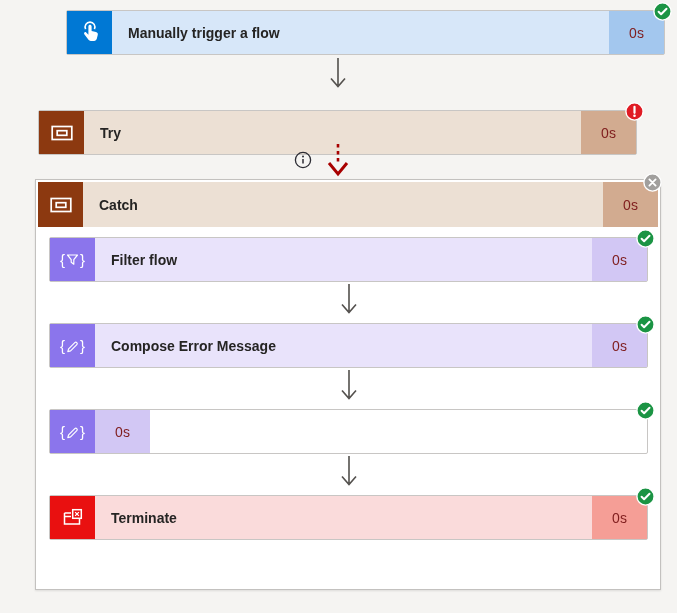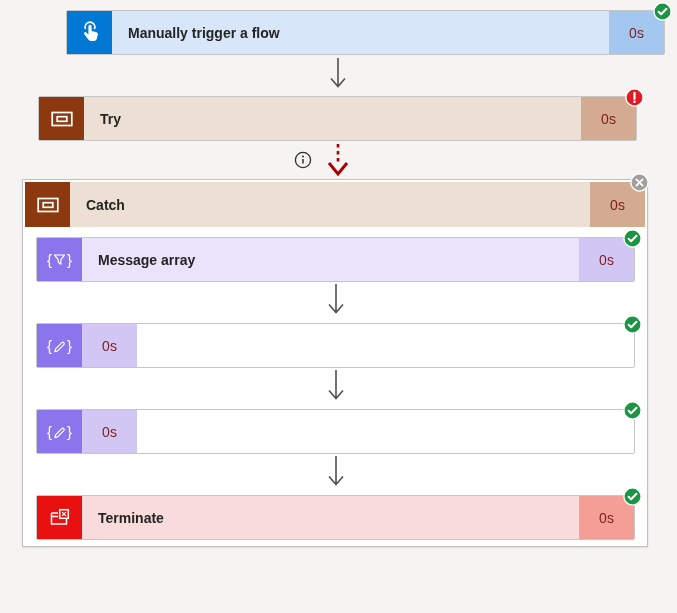--- a/index.html
+++ b/index.html
@@ -52,27 +52,27 @@
   
   .c-terminate .icon-box { background:#e91010; }
   .c-terminate .body     { background:#fadbdb; }
   .c-terminate .duration { background:#f59e96; }
 
   .brace { color:#fff; font-size:15px; font-weight:400; line-height:1; }
   .op-icon { display:flex; align-items:center; gap:1px; }
 
   #node-trigger { left:38px; top:10px;margin-left:28px; }
   #arrow-1 { position:absolute; left:328px; top:58px; }
-  #node-try { left:38px; top:96px; }
+  #node-try { left:38px; top:110px; }
   #info-icon { position:absolute; left:293px; top:150px; width:20px; height:20px; cursor:pointer; }
   #dashed-arrow { position:absolute; left:326px; top:144px; }
 
   #catch-container {
-    position:absolute; left:22px; top:179px;
-    width:626px; height:368px;
+    position:absolute; left:35px; top:179px;
+    width:626px; height:411px;
     background:#ffffff;
     border:1px solid #c3c1bf;
     box-shadow:0 1px 2px rgba(0,0,0,0.10);
   }
   #node-catch { left:2px; top:2px; width:620px; border:none; }
   #node-filter    { left:13px; top:57px; }
   #node-compose1  { left:13px; top:143px; }
   #node-compose2  { left:13px; top:229px; }
   #node-terminate { left:13px; top:315px;text-align:center; }
   .inner-arrow { position:absolute; left:303px; }
@@ -158,21 +158,21 @@
   </div>
 
   <div class="card c-data" id="node-filter">
     <div class="icon-box op-icon">
       <span class="brace">{</span>
       <svg width="13" height="16" viewBox="0 0 13 16">
           <path d="M1.5,3 h10 l-3.7,4.6 v4.6 l-2.6,-2 v-2.6 z" fill="none" stroke="#fff" stroke-width="1.2" stroke-linejoin="round"></path>
         </svg>
       <span class="brace">}</span>
     </div>
-    <div class="body">Message array</div>
+    <div class="body">Filter flow</div>
     <div class="duration">0s</div>
     <div class="status-badge">
       <svg width="19" height="19" viewBox="0 0 19 19">
           <circle cx="9.5" cy="9.5" r="8.6" fill="#1b9444" stroke="#fff" stroke-width="1.4"></circle>
           <path d="M5.6,9.8 l2.5,2.5 L13.5,6.7" fill="none" stroke="#fff" stroke-width="2" stroke-linecap="round" stroke-linejoin="round"></path>
         </svg>
     </div>
   </div>
 
   <div class="inner-arrow" id="arrow-2">
@@ -182,20 +182,21 @@
   </div>
 
   <div class="card c-data" id="node-compose1">
     <div class="icon-box op-icon">
       <span class="brace">{</span>
       <svg width="13" height="16" viewBox="0 0 13 16">
           <path d="M1.8,13.6 l0.8,-2.8 6.2,-6.2 a1.4,1.4 0 0 1 2,2 l-6.2,6.2 z" fill="none" stroke="#fff" stroke-width="1.2" stroke-linejoin="round"></path>
         </svg>
       <span class="brace">}</span>
     </div>
+    <div class="body">Compose Error Message</div>
     <div class="duration">0s</div>
     <div class="status-badge">
       <svg width="19" height="19" viewBox="0 0 19 19">
           <circle cx="9.5" cy="9.5" r="8.6" fill="#1b9444" stroke="#fff" stroke-width="1.4"></circle>
           <path d="M5.6,9.8 l2.5,2.5 L13.5,6.7" fill="none" stroke="#fff" stroke-width="2" stroke-linecap="round" stroke-linejoin="round"></path>
         </svg>
     </div>
   </div>
 
   <div class="inner-arrow" id="arrow-3">

